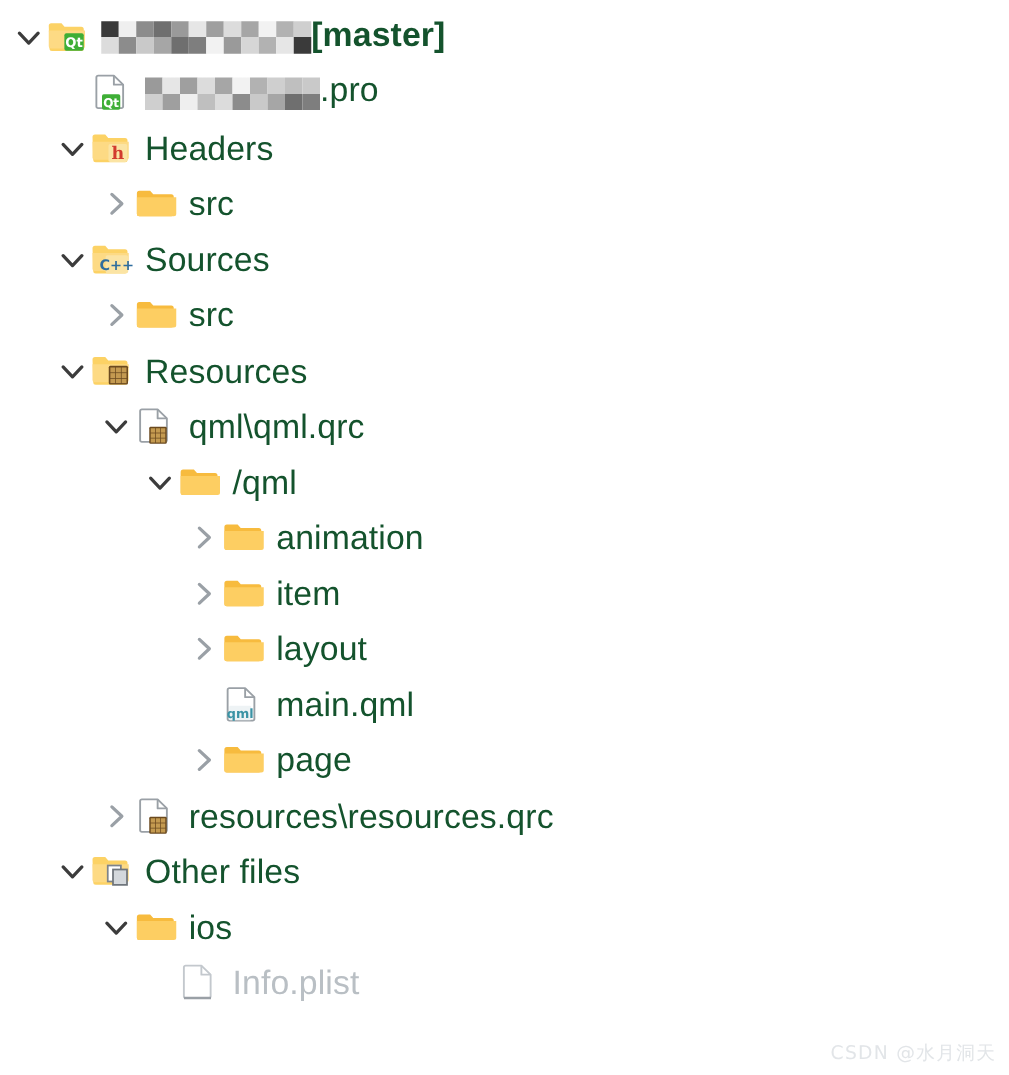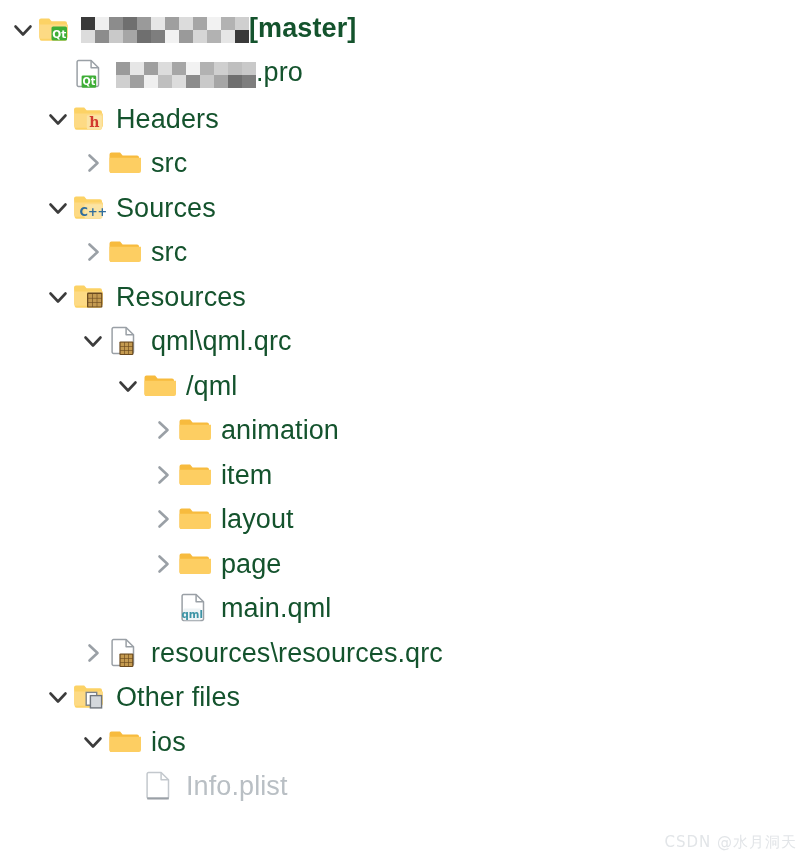--- a/index.html
+++ b/index.html
@@ -308,46 +308,46 @@
       <span class="icon">
         <svg width="34" height="32" viewBox="0 0 34 32" xmlns="http://www.w3.org/2000/svg">
       <path d="M1.5 8.5 a2 2 0 0 1 2-2 h8.6 l2.5 2.9 h14.4 a2 2 0 0 1 2 2 v13.6 a2 2 0 0 1 -2 2 h-25.5 a2 2 0 0 1 -2 -2 z" fill="#f7bb3e"></path>
       <path d="M1.5 11.7 h31.5 v13.3 a2 2 0 0 1 -2 2 h-27.5 a2 2 0 0 1 -2 -2 z" fill="#fdce62"></path>
     </svg>
       </span>
       <span class="label">layout</span>
     </div>
     <div class="row">
       <span class="indent" style="width: 148px;"></span>
-      <span class="chev">
-        <svg viewBox="0 0 30 30" xmlns="http://www.w3.org/2000/svg">
-      <path d="M11.5 7.5 L19.5 15 L11.5 22.5" fill="none" stroke="#9aa0a6" stroke-width="2.6" stroke-linecap="round" stroke-linejoin="round"></path>
-        </svg>
-      </span>
-      <span class="icon">
-        <svg width="34" height="32" viewBox="0 0 34 32" xmlns="http://www.w3.org/2000/svg">
-      <path d="M1.5 8.5 a2 2 0 0 1 2-2 h8.6 l2.5 2.9 h14.4 a2 2 0 0 1 2 2 v13.6 a2 2 0 0 1 -2 2 h-25.5 a2 2 0 0 1 -2 -2 z" fill="#f7bb3e"></path>
-      <path d="M1.5 11.7 h31.5 v13.3 a2 2 0 0 1 -2 2 h-27.5 a2 2 0 0 1 -2 -2 z" fill="#fdce62"></path>
-    </svg>
-      </span>
-      <span class="label">page</span>
-    </div>
-    <div class="row">
-      <span class="indent" style="width: 148px;"></span>
       <span class="chev"></span>
       <span class="icon">
         <svg width="34" height="34" viewBox="0 0 34 34" xmlns="http://www.w3.org/2000/svg">
 
       <path d="M5.5 3.5 h12.6 l7.4 7.2 v17.4 a1.4 1.4 0 0 1 -1.4 1.4 h-18.6 a1.4 1.4 0 0 1 -1.4 -1.4 v-23.2 a1.4 1.4 0 0 1 1.4 -1.4 z" fill="#ffffff" stroke="#9aa0a6" stroke-width="1.5" stroke-linejoin="round"></path>
       <path d="M18.1 3.6 v7.1 h7.3" fill="none" stroke="#9aa0a6" stroke-width="1.5" stroke-linejoin="round"></path>
       <rect x="5.4" y="17.6" width="17.6" height="11.6" rx="1" fill="#eef3f5"></rect>
       <text x="14.2" y="27.2" font-family="DejaVu Sans, sans-serif" font-size="10.2" font-weight="700" fill="#3b93a5" text-anchor="middle">qml</text>
     </svg>
       </span>
       <span class="label">main.qml</span>
+    </div>
+    <div class="row">
+      <span class="indent" style="width: 148px;"></span>
+      <span class="chev">
+        <svg viewBox="0 0 30 30" xmlns="http://www.w3.org/2000/svg">
+      <path d="M11.5 7.5 L19.5 15 L11.5 22.5" fill="none" stroke="#9aa0a6" stroke-width="2.6" stroke-linecap="round" stroke-linejoin="round"></path>
+        </svg>
+      </span>
+      <span class="icon">
+        <svg width="34" height="32" viewBox="0 0 34 32" xmlns="http://www.w3.org/2000/svg">
+      <path d="M1.5 8.5 a2 2 0 0 1 2-2 h8.6 l2.5 2.9 h14.4 a2 2 0 0 1 2 2 v13.6 a2 2 0 0 1 -2 2 h-25.5 a2 2 0 0 1 -2 -2 z" fill="#f7bb3e"></path>
+      <path d="M1.5 11.7 h31.5 v13.3 a2 2 0 0 1 -2 2 h-27.5 a2 2 0 0 1 -2 -2 z" fill="#fdce62"></path>
+    </svg>
+      </span>
+      <span class="label">page</span>
     </div>
     <div class="row">
       <span class="indent" style="width: 78px;"></span>
       <span class="chev">
         <svg viewBox="0 0 30 30" xmlns="http://www.w3.org/2000/svg">
       <path d="M11.5 7.5 L19.5 15 L11.5 22.5" fill="none" stroke="#9aa0a6" stroke-width="2.6" stroke-linecap="round" stroke-linejoin="round"></path>
         </svg>
       </span>
       <span class="icon">
         <svg width="34" height="34" viewBox="0 0 34 34" xmlns="http://www.w3.org/2000/svg">

